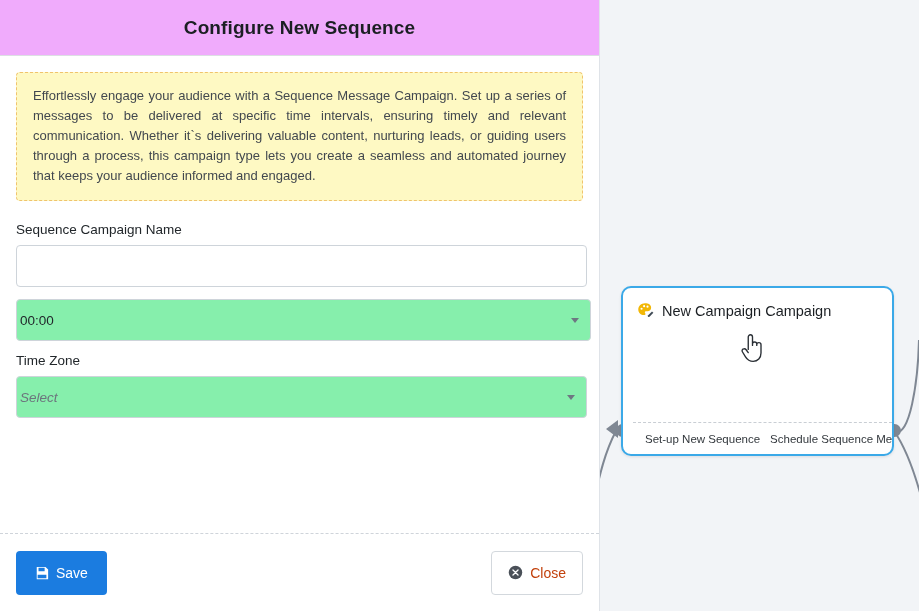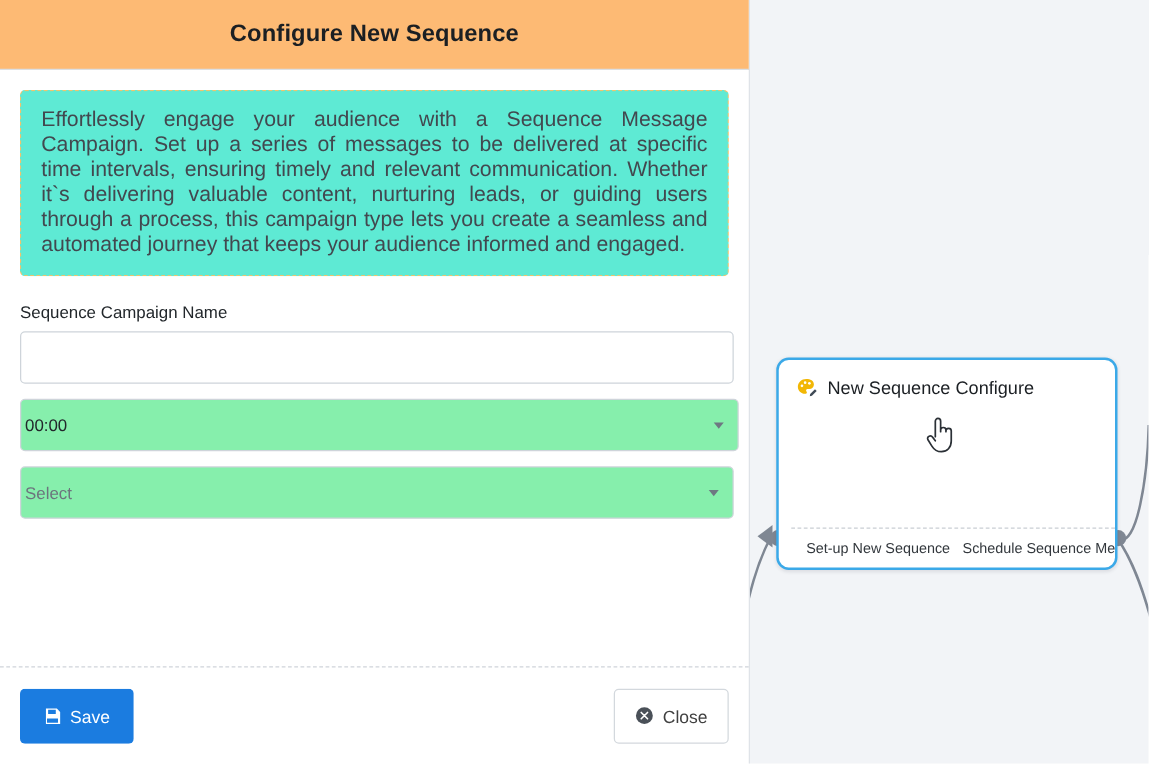--- a/index.html
+++ b/index.html
@@ -24,44 +24,44 @@
     width: 600px;
     height: 611px;
     background: #ffffff;
     border-right: 1px solid #dfe3e8;
     display: flex;
     flex-direction: column;
   }
   .panel-header {
     height: 56px;
     min-height: 56px;
-    background: #fdba74;
+    background: #f0abfc;
     border-bottom: 1px solid #dcdfe3;
     display: flex;
     align-items: center;
     justify-content: center;
   }
   .panel-title {
     font-size: 19px;
     font-weight: bold;
     color: #1b1f23;
     letter-spacing: 0.1px;
   }
   .panel-body {
     flex: 1;
     padding: 16px 16px 0 16px;
     overflow: hidden;
   }
   .info-box {
     border: 1px dashed #f0c36d;
-    background: #5eead4;
+    background: #fef9c3;
     border-radius: 4px;
     padding: 13px 16px 14px 16px;
     color: #42484f;
-    font-size: 17px;
+    font-size: 13px;
     line-height: 20px;
     text-align: justify;
     margin-bottom: 21px;
   }
   .field-label {
     font-size: 13.5px;
     color: #22272b;
     margin-bottom: 8px;
   }
   .field-block { margin-bottom: 12px; }
@@ -89,21 +89,21 @@
     height: 42px;
     border: 1px solid #ced4da;
     border-radius: 4px;
     background: #86efac;
     display: flex;
     align-items: center;
     padding: 0 30px 0 3px;
     font-size: 13.5px;
     color: #22272b;
   }
-  .select-box.placeholder { color: #6c757d; }
+  .select-box.placeholder { color: #6c757d; font-style: italic; }
   .caret {
     position: absolute;
     right: 12px;
     top: 50%;
     margin-top: -2px;
     width: 0; height: 0;
     border-left: 4px solid transparent;
     border-right: 4px solid transparent;
     border-top: 5px solid #6e7782;
   }
@@ -127,21 +127,21 @@
     height: 44px;
     font-family: "Liberation Sans", sans-serif;
   }
   .btn-save {
     background: #1b7ce0;
     color: #ffffff;
     font-weight: normal;
   }
   .btn-close {
     background: #ffffff;
-    color: #404040;
+    color: #c2410c;
     border: 1px solid #d3d8dd;
     padding: 0 16px;
   }
   .icon-svg { display: block; }
 
   
   .canvas {
     position: absolute;
     left: 600px; top: 0;
     width: 319px; height: 611px;
@@ -234,20 +234,21 @@
       </div>
 
       <div class="field-block">
         <div class="select-wrap">
           <div class="select-box">00:00</div>
           <span class="caret"></span>
         </div>
       </div>
 
       <div class="field-block">
+        <div class="field-label">Time Zone</div>
         <div class="select-wrap narrow">
           <div class="select-box placeholder">Select</div>
           <span class="caret"></span>
         </div>
       </div>
 
     </div>
 
     <div class="panel-footer">
       <button class="btn btn-save">
@@ -287,21 +288,21 @@
       <div class="node-header">
         <span>
           <svg class="icon-svg" width="17" height="17" viewBox="0 0 16 16">
             <path d="M7.5 1.2C4 1.2 1.2 3.8 1.2 7c0 3 2.4 5.3 5.4 5.3.9 0 1.4-.5 1.4-1.1 0-.3-.1-.5-.3-.7-.2-.2-.3-.4-.3-.7 0-.6.5-1.1 1.1-1.1h1.3c2 0 3.5-1.5 3.5-3.4 0-2.8-2.6-4.1-5.8-4.1z" fill="#f2b705"></path>
             <circle cx="4.3" cy="6.3" r="1" fill="#ffffff"></circle>
             <circle cx="6.7" cy="3.9" r="1" fill="#ffffff"></circle>
             <circle cx="9.9" cy="4.4" r="1" fill="#ffffff"></circle>
             <path d="M10.5 12.5l3.6-3.6 1.3 1.3-3.6 3.6-1.6.3z" fill="#3f4a55"></path>
           </svg>
         </span>
-        <span class="node-title">New Sequence Configure</span>
+        <span class="node-title">New Campaign Campaign</span>
       </div>
 
       <div class="node-body">
         <span class="hand-cursor">
           <svg class="icon-svg" width="30" height="38" viewBox="0 0 24 30">
             <path d="M8.2 14.5V4.6c0-1 .8-1.8 1.7-1.8s1.7.8 1.7 1.8v6.7m0-1.1c0-.9.8-1.6 1.7-1.6s1.7.7 1.7 1.6v1.1m0-.6c0-.9.8-1.6 1.7-1.6s1.7.7 1.7 1.6v1m0 0v5.6c0 4-2.6 6.8-6.3 6.8-3.3 0-4.8-1.5-6.1-3.6l-2.5-4.1c-.5-.8-.2-1.8.7-2.2.8-.4 1.8-.1 2.3.6l1.7 2.3" fill="#ffffff" stroke="#2b3036" stroke-width="1.1" stroke-linejoin="round" stroke-linecap="round"></path>
           </svg>
         </span>
       </div>
 

